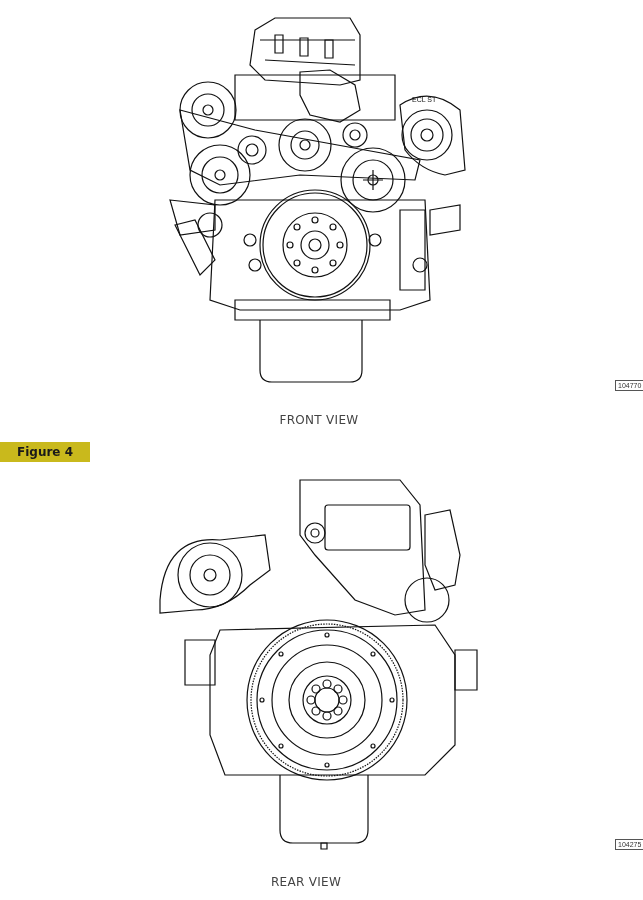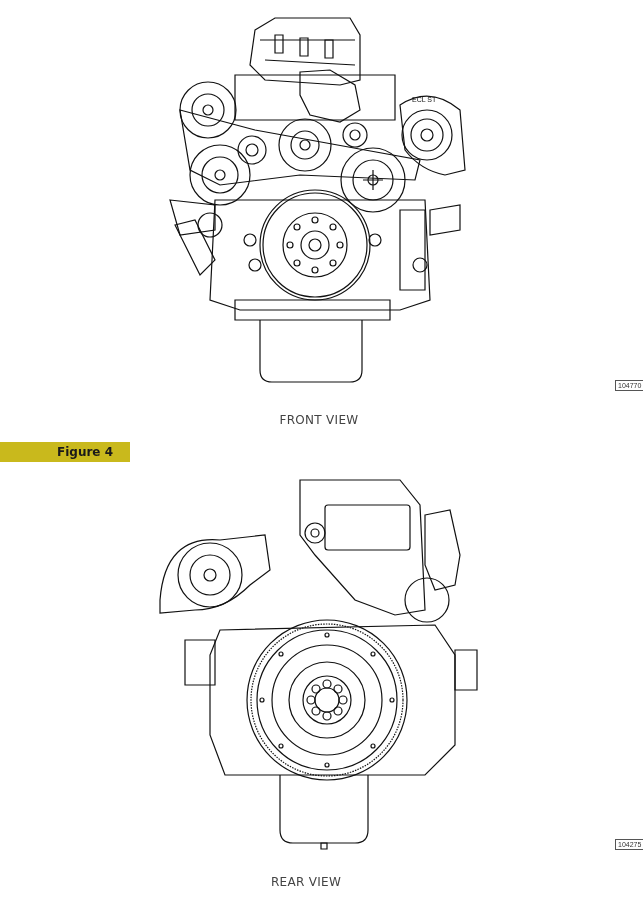--- a/index.html
+++ b/index.html
@@ -2,21 +2,20 @@
 <html><head>
 <meta charset="utf-8">
 <style>
   html, body { margin:0; padding:0; background:#ffffff; }
   body { width:643px; height:900px; position:relative; overflow:hidden; font-family:"Liberation Sans", sans-serif; }
   .fig-label {
     position:absolute; left:0; top:442px; width:90px; height:20px;
     background:#c9b91c; color:#1a1a1a; font-size:12px; font-weight:bold;
     display:flex; align-items:center; justify-content:center;
     font-family:"DejaVu Sans", sans-serif;
-    padding-left:40px;
   }
   .part-id {
     position:absolute; border:1px solid #555; font-size:7px; color:#333;
     padding:1px 2px; background:#fff; font-family:"Liberation Sans", sans-serif;
   }
   .caption {
     position:absolute; width:200px; text-align:center; font-size:12px; color:#444;
     letter-spacing:0.3px; font-family:"DejaVu Sans", sans-serif;
   }
   svg { position:absolute; }

